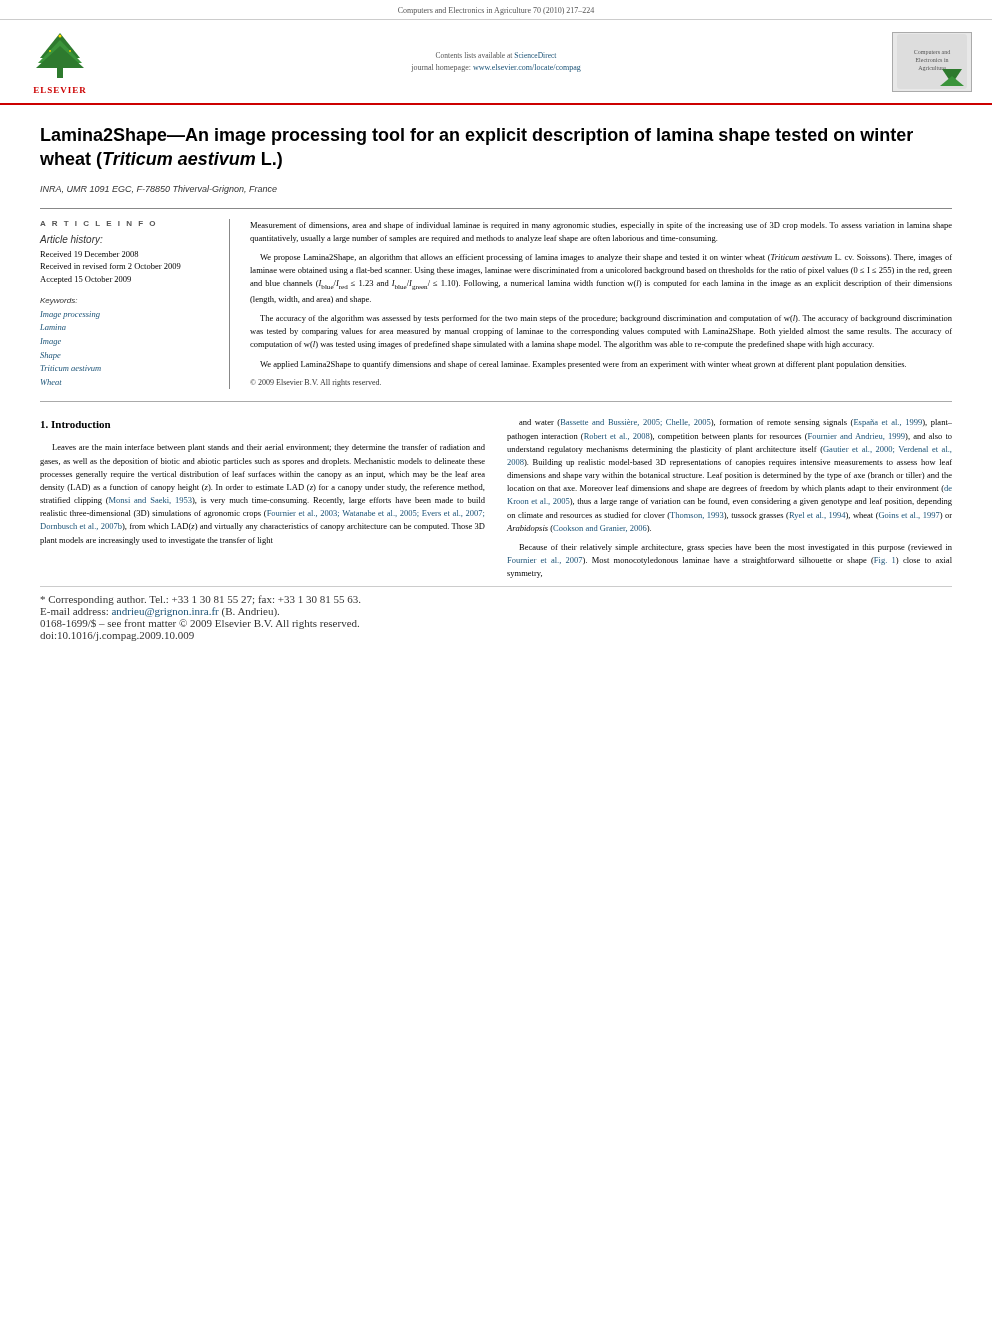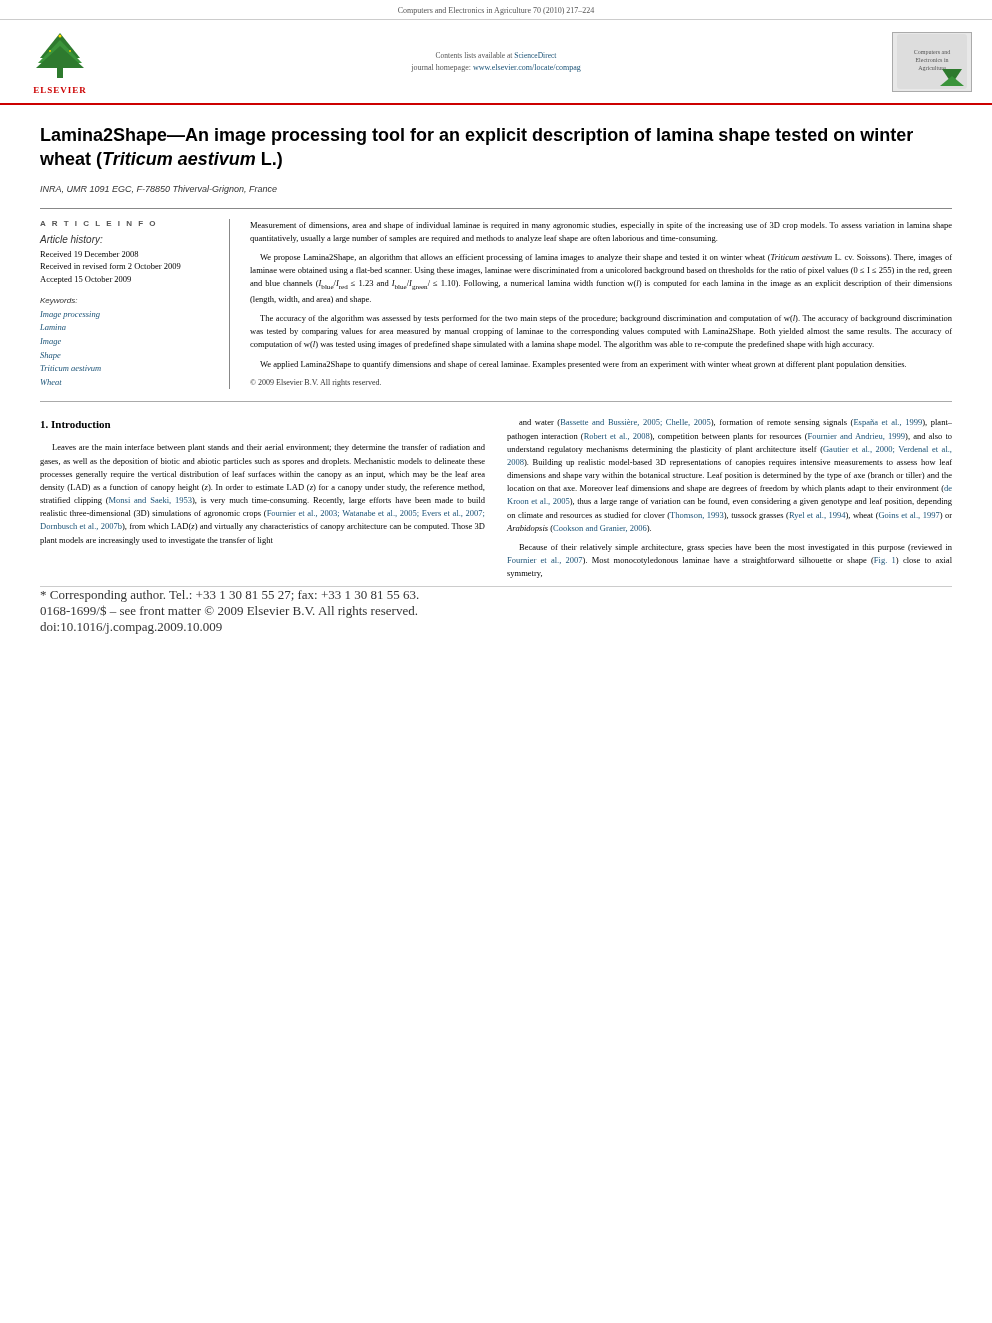--- a/index.html
+++ b/index.html
@@ -223,24 +223,24 @@
 
     
     .section-divider {
       border: none;
       border-top: 1px solid #aaa;
       margin: 10px 0 14px 0;
     }
 
     
     .footer-notes {
-      font-size: 13px;
+      font-size: 11px;
       color: #333;
       border-top: 1px solid #ccc;
-      padding-top: 0;
+      padding-top: 6px;
       margin-bottom: 10px;
     }
 
     
     .body-two-col {
       display: flex;
       gap: 22px;
     }
 
     .body-col {
@@ -372,18 +372,23 @@
       </div>
 
       <div class="body-col">
         <p>and water (<span class="ref-link">Bassette and Bussière, 2005; Chelle, 2005</span>), formation of remote sensing signals (<span class="ref-link">España et al., 1999</span>), plant–pathogen interaction (<span class="ref-link">Robert et al., 2008</span>), competition between plants for resources (<span class="ref-link">Fournier and Andrieu, 1999</span>), and also to understand regulatory mechanisms determining the plasticity of plant architecture itself (<span class="ref-link">Gautier et al., 2000; Verdenal et al., 2008</span>). Building up realistic model-based 3D representations of canopies requires intensive measurements to assess how leaf dimensions and shape vary within the botanical structure. Leaf position is determined by the type of axe (branch or tiller) and the location on that axe. Moreover leaf dimensions and shape are degrees of freedom by which plants adapt to their environment (<span class="ref-link">de Kroon et al., 2005</span>), thus a large range of variation can be found, even considering a given genotype and leaf position, depending on climate and resources as studied for clover (<span class="ref-link">Thomson, 1993</span>), tussock grasses (<span class="ref-link">Ryel et al., 1994</span>), wheat (<span class="ref-link">Goins et al., 1997</span>) or <em>Arabidopsis</em> (<span class="ref-link">Cookson and Granier, 2006</span>).</p>
         <p>Because of their relatively simple architecture, grass species have been the most investigated in this purpose (reviewed in <span class="ref-link">Fournier et al., 2007</span>). Most monocotyledonous laminae have a straightforward silhouette or shape (<span class="ref-link">Fig. 1</span>) close to axial symmetry,</p>
       </div>
     </div>
 
     <div class="footer-notes">
       <div>* Corresponding author. Tel.: +33 1 30 81 55 27; fax: +33 1 30 81 55 63.</div>
+      <div>
+        <span>E-mail address:</span>
+        <span class="ref-link">andrieu@grignon.inra.fr</span>
+        <span>(B. Andrieu).</span>
+      </div>
       <div>0168-1699/$ – see front matter © 2009 Elsevier B.V. All rights reserved.</div>
       <div>doi:10.1016/j.compag.2009.10.009</div>
     </div>
 
   </div>
 </div>
 
 </body></html>

